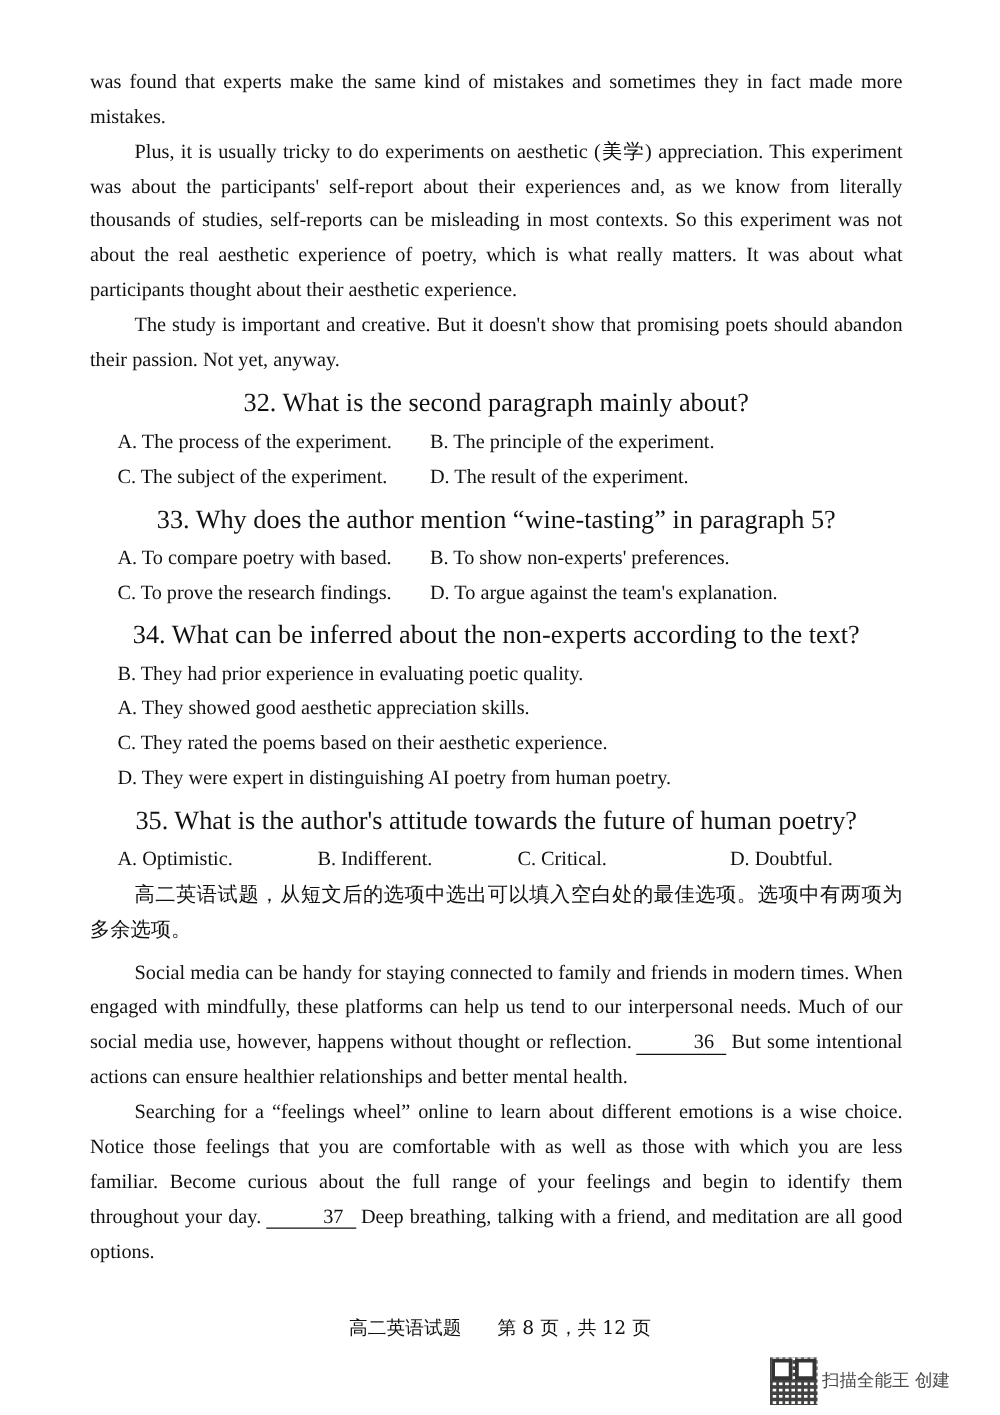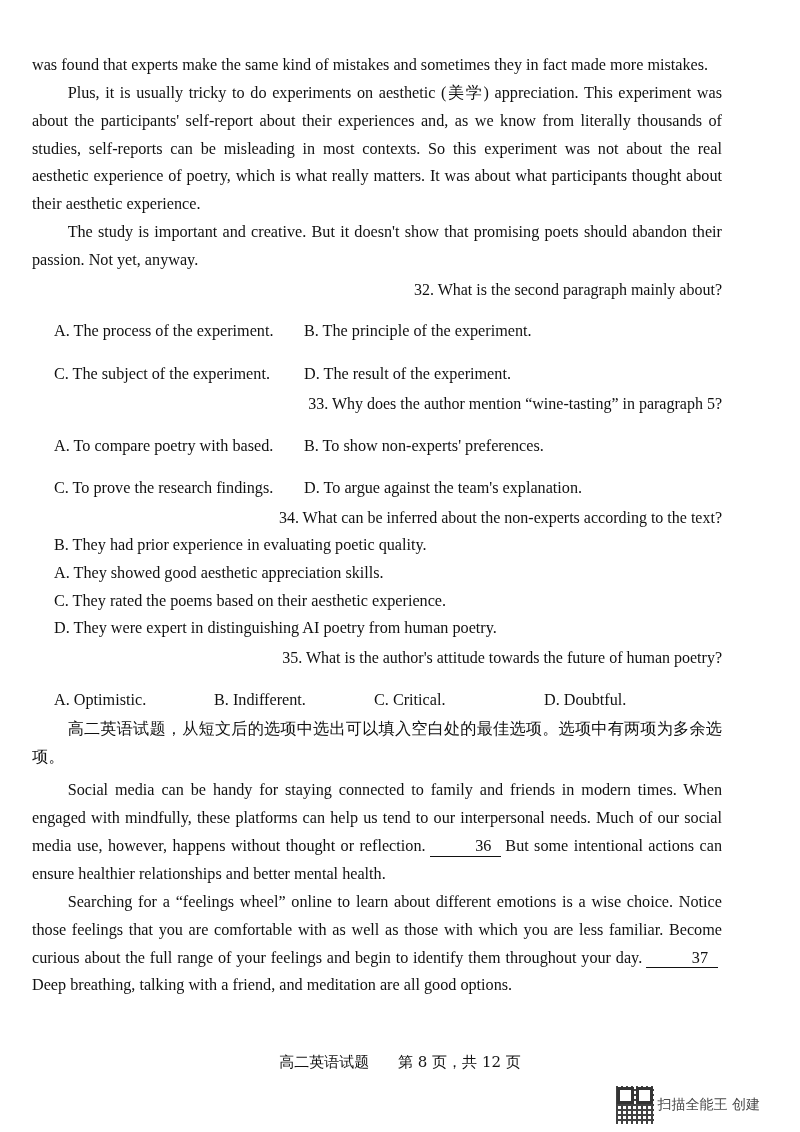--- a/index.html
+++ b/index.html
@@ -13,49 +13,48 @@
     font-family: "Liberation Serif", "DejaVu Serif", serif;
     color: #111111;
     position: relative;
     overflow: hidden;
   }
   .page {
     position: relative;
     width: 800px;
     height: 1132px;
     box-sizing: border-box;
-    padding: 52px 78px 0 32px;
+    padding: 52px 78px 0 72px;
   }
   .para {
     font-size: 16.2px;
     line-height: 1.72;
     text-align: justify;
     text-justify: inter-word;
     margin: 0 0 0 0;
   }
   .para.indent {
     text-indent: 2.2em;
   }
   .q-line {
-    font-size: 16px;
+    font-size: 21px;
     line-height: 1.72;
     margin: 0;
-    text-align: right;
+    text-align: center;
   }
   .opt-row {
     font-size: 16.2px;
     line-height: 1.72;
     margin: 0;
     padding-left: 22px;
     display: block;
     white-space: pre;
   }
   .opt-row .opt {
     display: inline-block;
-    margin-top: 15px;
   }
   .section-head {
     font-size: 16.6px;
     font-weight: bold;
     margin: 22px 0 2px 0;
     letter-spacing: 0.2px;
     font-family: "Liberation Serif", "DejaVu Serif", serif;
   }
   .cn {
     font-family: "DejaVu Serif", "Liberation Serif", serif;

